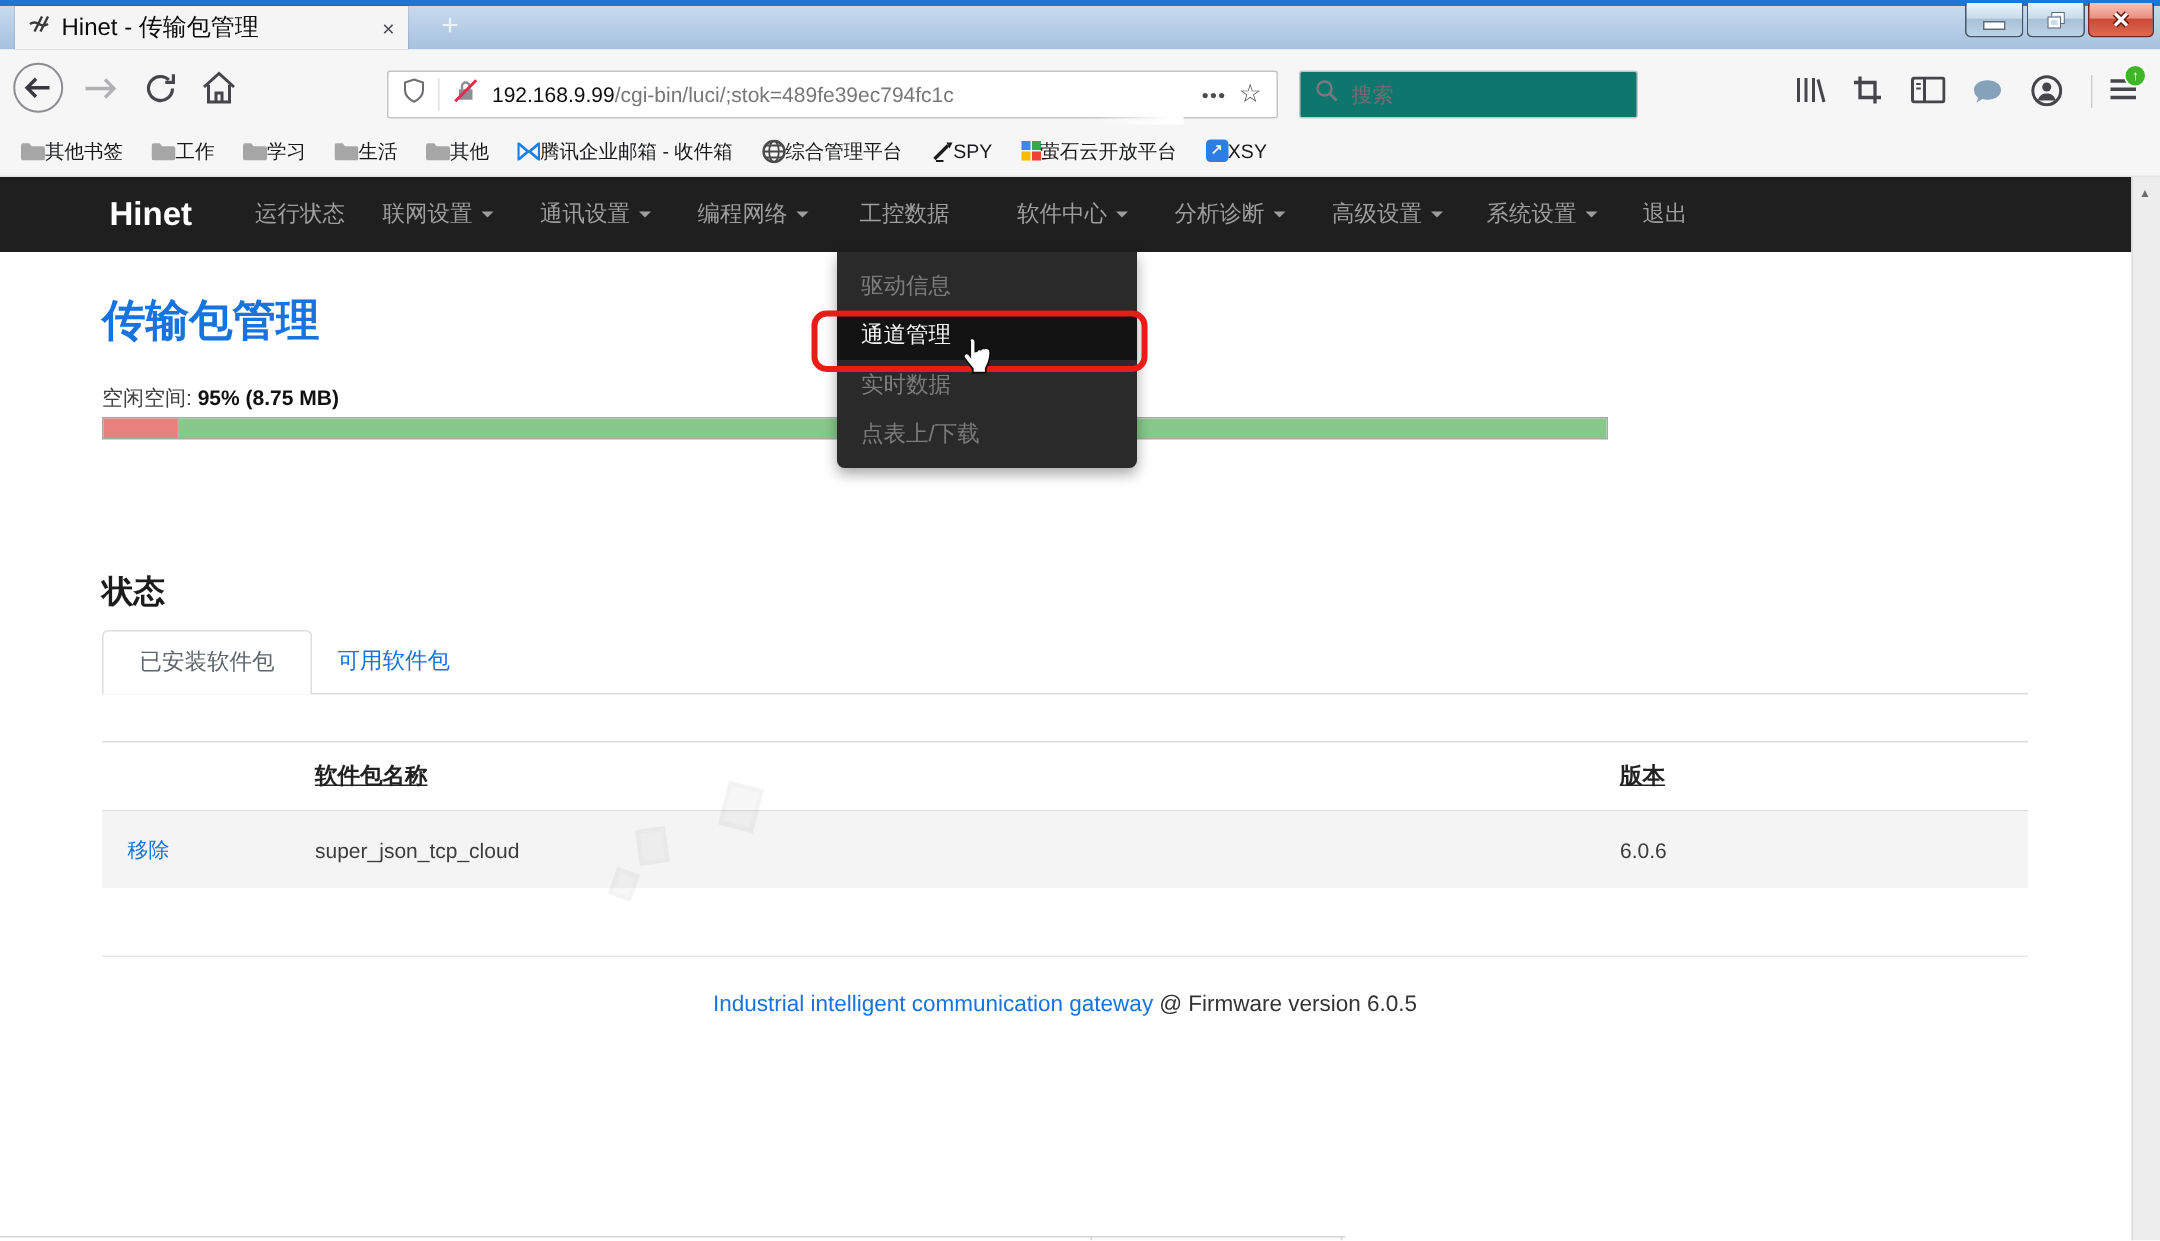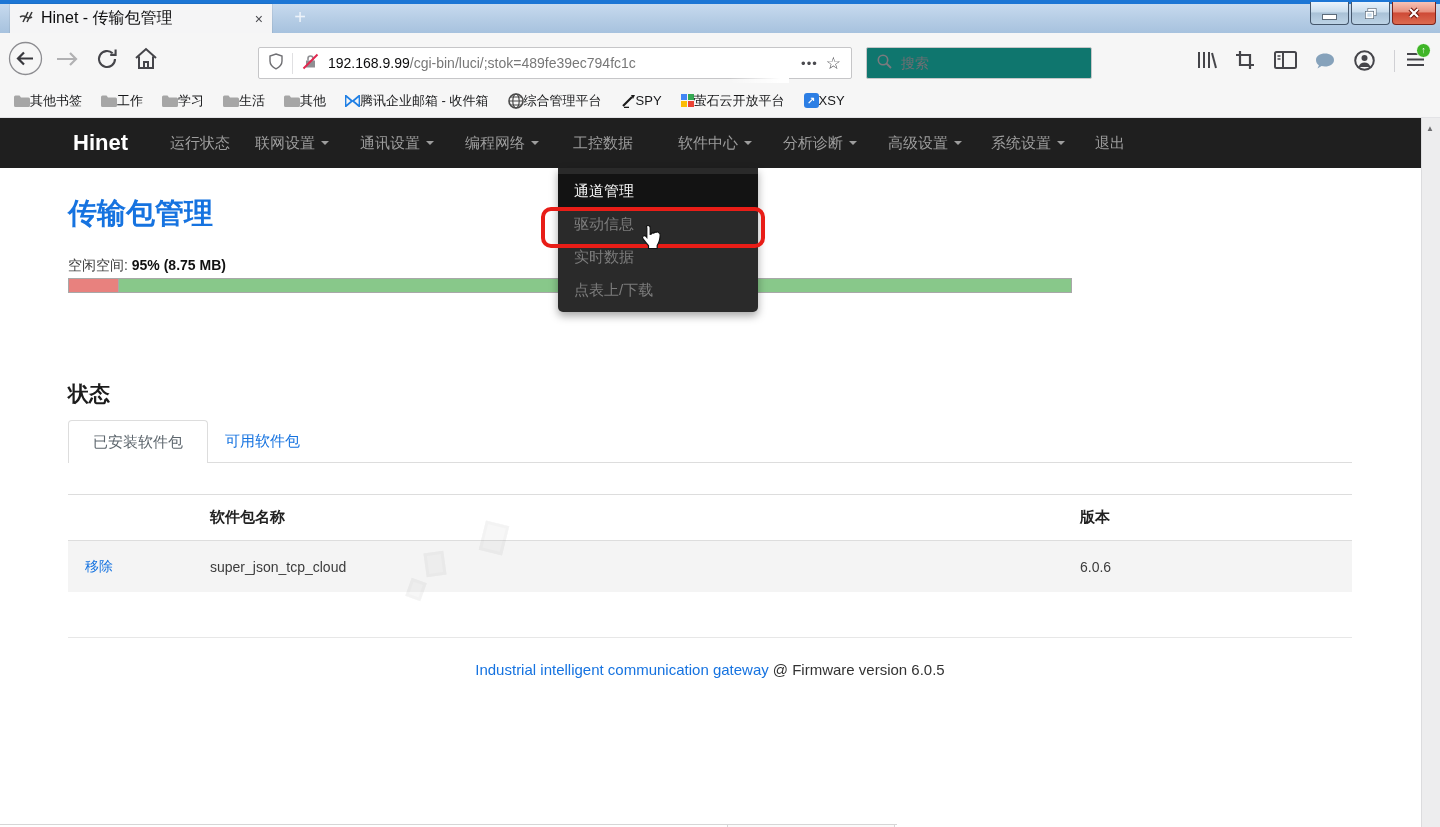--- a/index.html
+++ b/index.html
@@ -78,21 +78,21 @@
     box-sizing:border-box;display:flex;}
   .prog-used{background:#e8817e;border-right:1px solid #a8a8a8;box-sizing:border-box;}
   .prog-free{background:#88c88a;flex:1;}
   .status-h{position:absolute;left:68px;top:262px;font-size:21px;font-weight:bold;color:#1c1c1c;}
   .tabstrip{position:absolute;left:68px;top:302px;width:1284px;height:42px;border-bottom:1px solid #ddd;}
   .ptab-active{position:absolute;left:0;top:0;width:138px;height:42px;border:1px solid #ddd;border-bottom:none;
     background:#fff;color:#5d666d;font-size:15px;text-align:center;line-height:42px;border-radius:4px 4px 0 0;}
   .ptab-link{position:absolute;left:140px;top:0;height:42px;line-height:42px;color:#1673e0;font-size:15px;padding:0 17px;}
   .ptable{position:absolute;left:68px;top:376px;width:1284px;}
   .prow{display:flex;align-items:center;box-sizing:border-box;}
-  .prow.head{height:47px;border-top:1px solid #ddd;border-bottom:1px solid #ddd;font-weight:bold;font-size:15px;color:#222;}
+  .prow.head{height:47px;border-top:1px solid #ddd;border-bottom:1px solid #ddd;font-weight:bold;font-size:15px;color:#222;text-decoration:underline;}
   .prow.data{height:51px;background:#f4f4f4;font-size:14px;color:#3c3c3c;}
   .c-act{width:142px;padding-left:17px;box-sizing:border-box;}
   .c-name{width:870px;}
   .c-ver{width:255px;}
   .link{color:#1673e0;cursor:pointer;}
   .hr{position:absolute;left:68px;top:519px;width:1284px;border-top:1px solid #e7e7e7;}
   .footer{position:absolute;left:68px;top:543px;width:1284px;text-align:center;font-size:15px;color:#333;}
   .footer .suffix{margin-left:4px;}
   .wm{position:absolute;opacity:.05;border:3px solid #333;background:#777;}
   .wm1{left:482px;top:405px;width:18px;height:24px;transform:rotate(14deg);}
@@ -340,22 +340,22 @@
       <span class="nav-item" style="left:991px;">
           <span>系统设置</span>
           <span class="caret"></span>
         </span>
       <span class="nav-item" style="left:1095px;text-align:center;">
           <span>退出</span>
         </span>
     </div>
 
     <div class="dropdown">
+      <div class="dd-item">驱动信息</div>
       <div class="dd-item hl">通道管理</div>
-      <div class="dd-item">驱动信息</div>
       <div class="dd-item">实时数据</div>
       <div class="dd-item">点表上/下载</div>
     </div>
     <div class="annotation"></div>
     <div class="cursor">
       <svg width="22" height="26" viewBox="0 0 22 26">
           <path d="M8 1.5 c1.4 0 2.2 1 2.2 2.3 v6.5 l1-.2 c.5-1 1.6-1.3 2.6-1 .4-.7 1.4-1 2.3-.8 .6-.5 1.6-.4 2.3 0 1.2.3 1.8 1.2 1.8 2.8 0 0 -.2 3.8-1 6 -.8 2.3-2 4.4-2 4.4 v3 H8.5 v-2.8 c-2-2.2-4-4.8-5.6-7 -.7-1-.4-2 .3-2.6 .8-.7 2-.6 2.8.2 l.8 1 V3.8 C6 2.4 6.7 1.5 8 1.5z" fill="#fff" stroke="#111" stroke-width="1.2"></path>
         </svg>
     </div>
 

